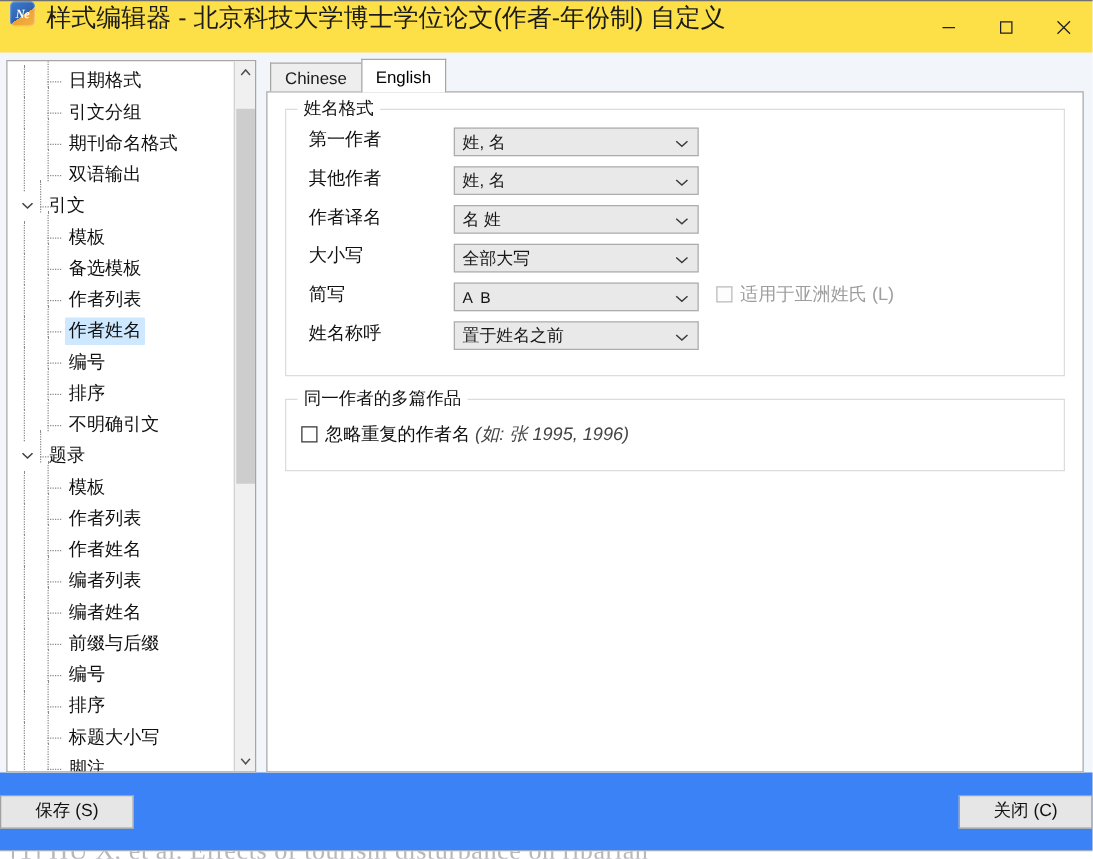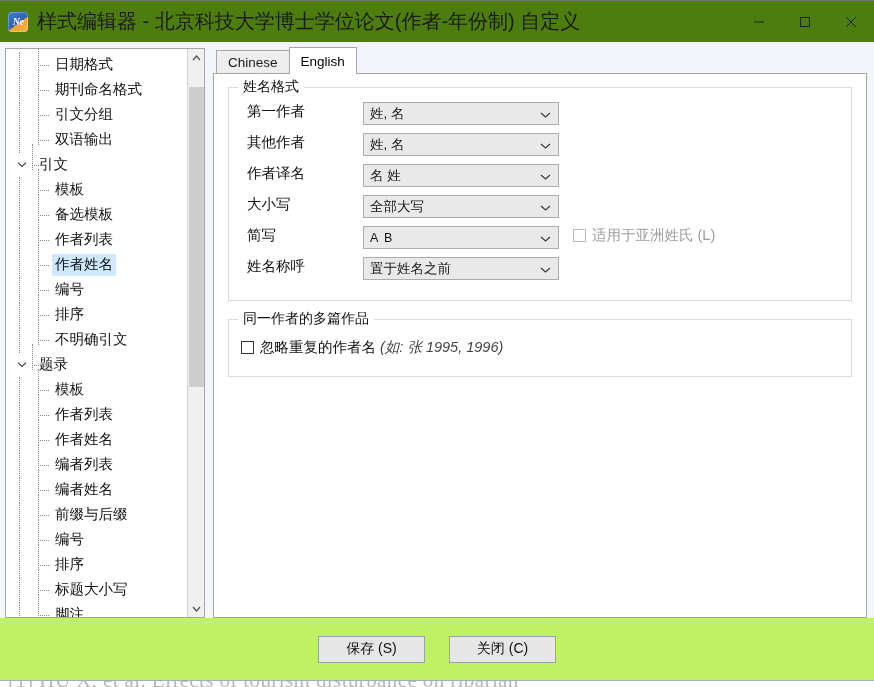--- a/index.html
+++ b/index.html
@@ -30,23 +30,23 @@
     position: absolute; left: 0; top: 0; width: 874px; height: 681px;
     background: #f2f6fb;
     border: 1px solid #9cb0c4;
     border-top: none; border-left: none; border-right: none;
     display: flex; flex-direction: column;
   }
 
   
   #titlebar {
     height: 42px; min-height: 42px;
-    background: #4d7c0f;
+    background: #fde047;
     border-top: 1px solid #707070;
-    display: flex; align-items: center;
+    display: flex; align-items: flex-start;
     position: relative;
   }
   #app-icon {
     width: 20px; height: 20px; margin-left: 8px; margin-right: 9px;
     border-radius: 4px;
     background: linear-gradient(145deg,#3c7fd0 0%, #2f62ae 55%, #f0a22e 55%, #f3b34a 100%);
     position: relative; flex: 0 0 auto;
     box-shadow: inset 0 0 0 1px rgba(255,255,255,.25);
   }
   #app-icon .glyph {
@@ -229,23 +229,23 @@
   .sub-row { display: flex; align-items: center; height: 30px; }
   .textinput {
     width: 150px; height: 22px;
     border: 1px solid #c6c6c6; background: #ffffff;
     margin-left: 28px;
   }
 
   
   #footer {
     height: 62px; min-height: 62px;
-    display: flex; align-items: center; justify-content: center;
+    display: flex; align-items: center; justify-content: space-between;
     gap: 24px;
-    background: #bef264;
+    background: #3b82f6;
   }
   .btn {
     min-width: 107px; height: 27px;
     background: #e6e6e6;
     border: 1px solid #a0a0a0;
     display: flex; align-items: center; justify-content: center;
     font-size: 14px; color: #111;
     padding: 0 12px; white-space: nowrap;
   }
   .btn.focused { border: 1px solid #4f4f4f; }
@@ -290,26 +290,26 @@
     <div id="sidebar">
       <div id="tree">
           <div class="node lvl1">
             <span class="spacer"></span>
             <span class="connector"></span>
             <span class="lbl">日期格式</span>
           </div>
           <div class="node lvl1">
             <span class="spacer"></span>
             <span class="connector"></span>
+            <span class="lbl">引文分组</span>
+          </div>
+          <div class="node lvl1">
+            <span class="spacer"></span>
+            <span class="connector"></span>
             <span class="lbl">期刊命名格式</span>
-          </div>
-          <div class="node lvl1">
-            <span class="spacer"></span>
-            <span class="connector"></span>
-            <span class="lbl">引文分组</span>
           </div>
           <div class="node lvl1">
             <span class="spacer"></span>
             <span class="connector"></span>
             <span class="lbl">双语输出</span>
           </div>
           <div class="node lvl0">
             <span class="twisty">
               <svg width="10" height="7" viewBox="0 0 10 7">
                 <polyline points="1,1.6 5,5.4 9,1.6" fill="none" stroke="currentColor" stroke-width="1.3"></polyline>

